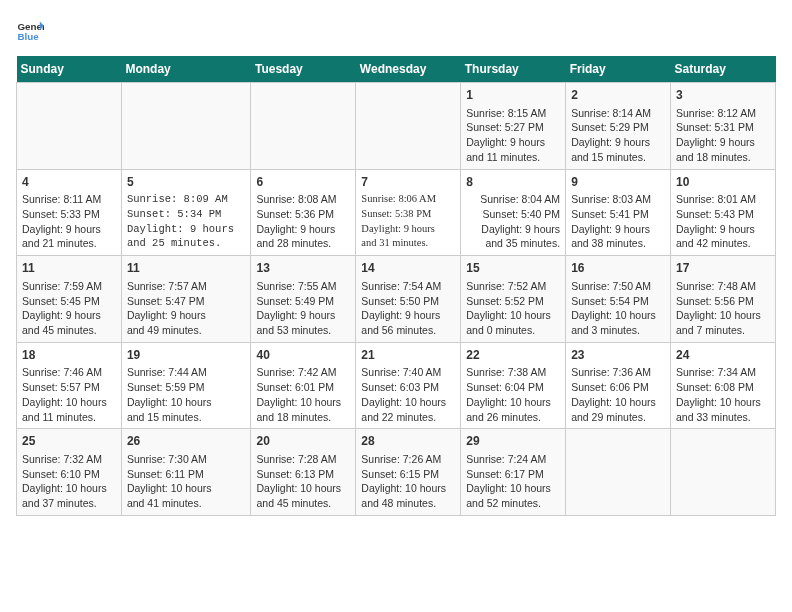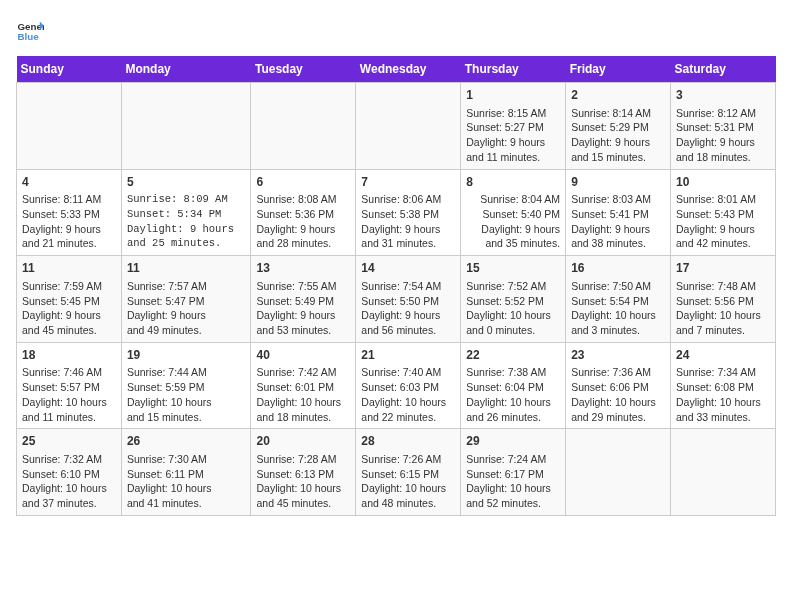--- a/index.html
+++ b/index.html
@@ -36,21 +36,21 @@
     .subtitle {
       font-size: 16px;
       color: #555;
     }
     table {
       width: 100%;
       border-collapse: collapse;
       font-size: 11px;
     }
     thead tr th {
-      background-color: #6d28d9;
+      background-color: #0f766e;
       color: #fff;
       padding: 6px 4px;
       text-align: left;
       font-size: 12px;
       font-weight: bold;
       margin-left: 32px;
     }
     tbody tr td {
       border: 1px solid #ccc;
       vertical-align: top;
@@ -153,21 +153,21 @@
         </td>
         <td>
           <span class="day-number">6</span>
           <div class="day-info" style="white-space: pre-line;">Sunrise: 8:08 AM
 Sunset: 5:36 PM
 Daylight: 9 hours
 and 28 minutes.</div>
         </td>
         <td>
           <span class="day-number">7</span>
-          <div class="day-info" style="white-space: pre-line;">Sunrise: 8:06 AM
+          <div class="day-info" style="white-space: pre-line; font-family: Liberation Serif, serif;">Sunrise: 8:06 AM
 Sunset: 5:38 PM
 Daylight: 9 hours
 and 31 minutes.</div>
         </td>
         <td>
           <span class="day-number">8</span>
           <div class="day-info" style="white-space: pre-line; text-align: right;">Sunrise: 8:04 AM
 Sunset: 5:40 PM
 Daylight: 9 hours
 and 35 minutes.</div>

